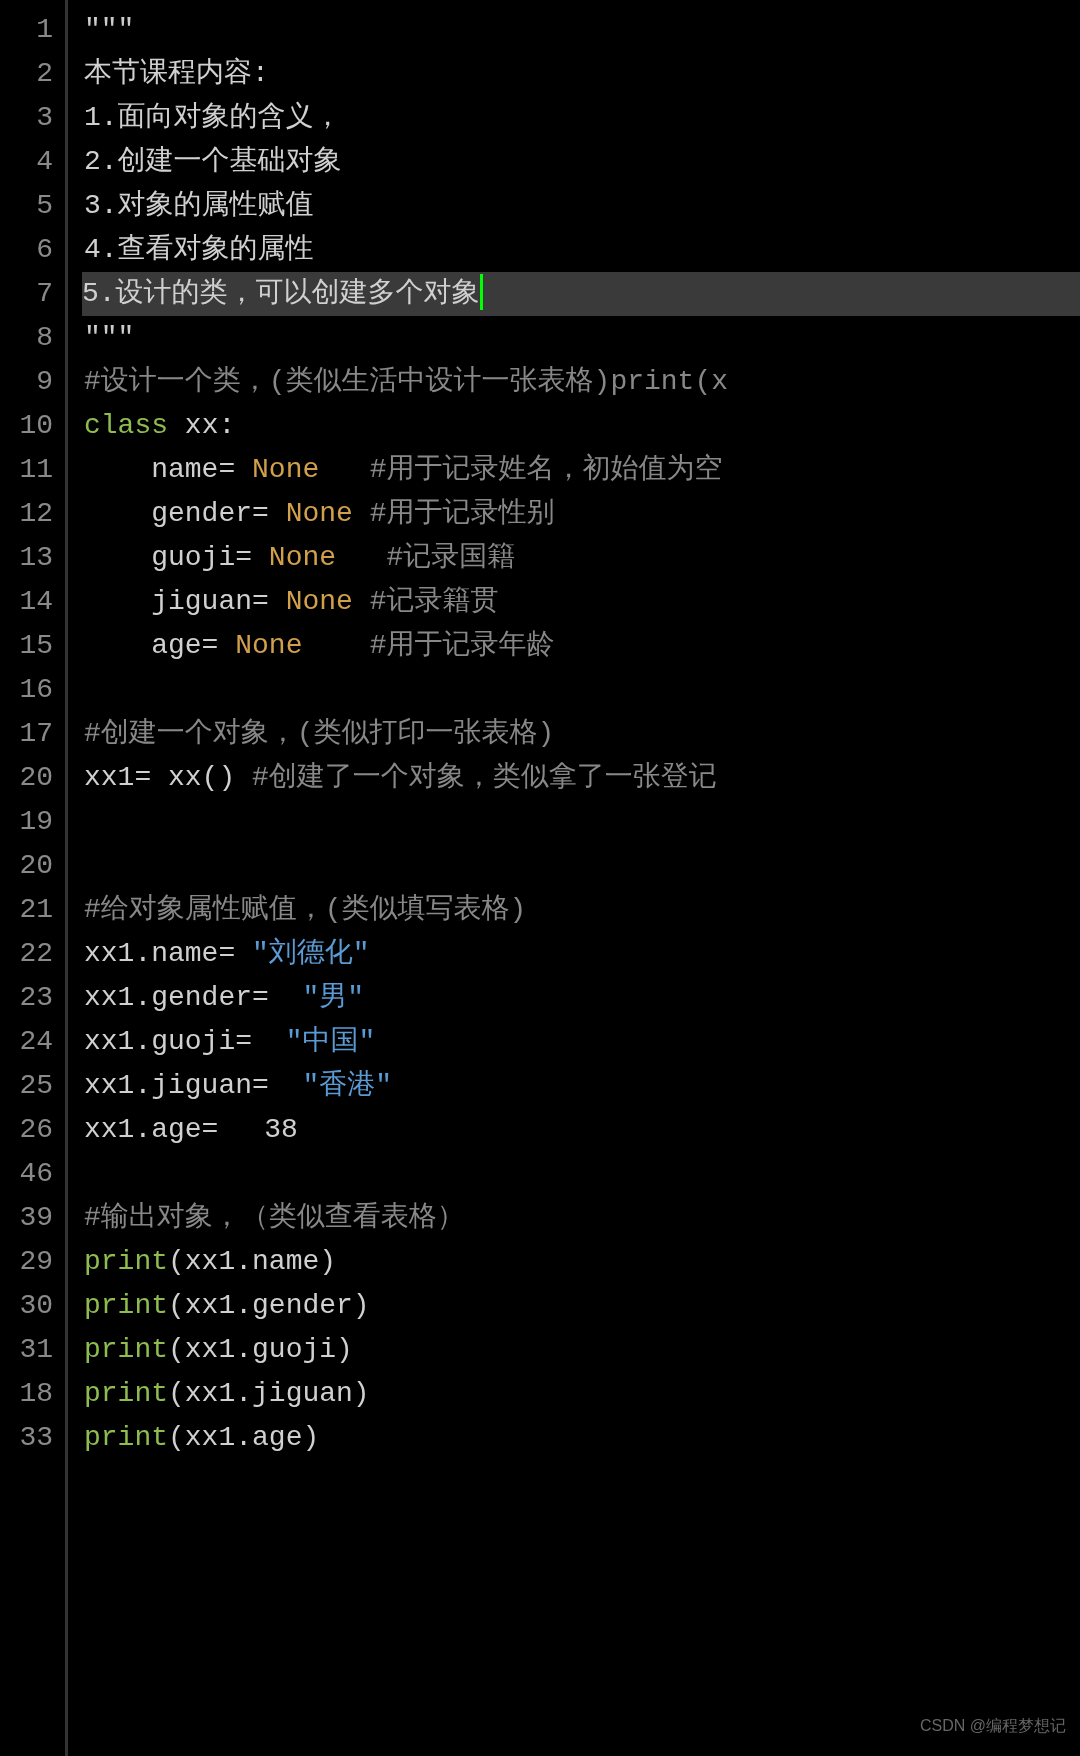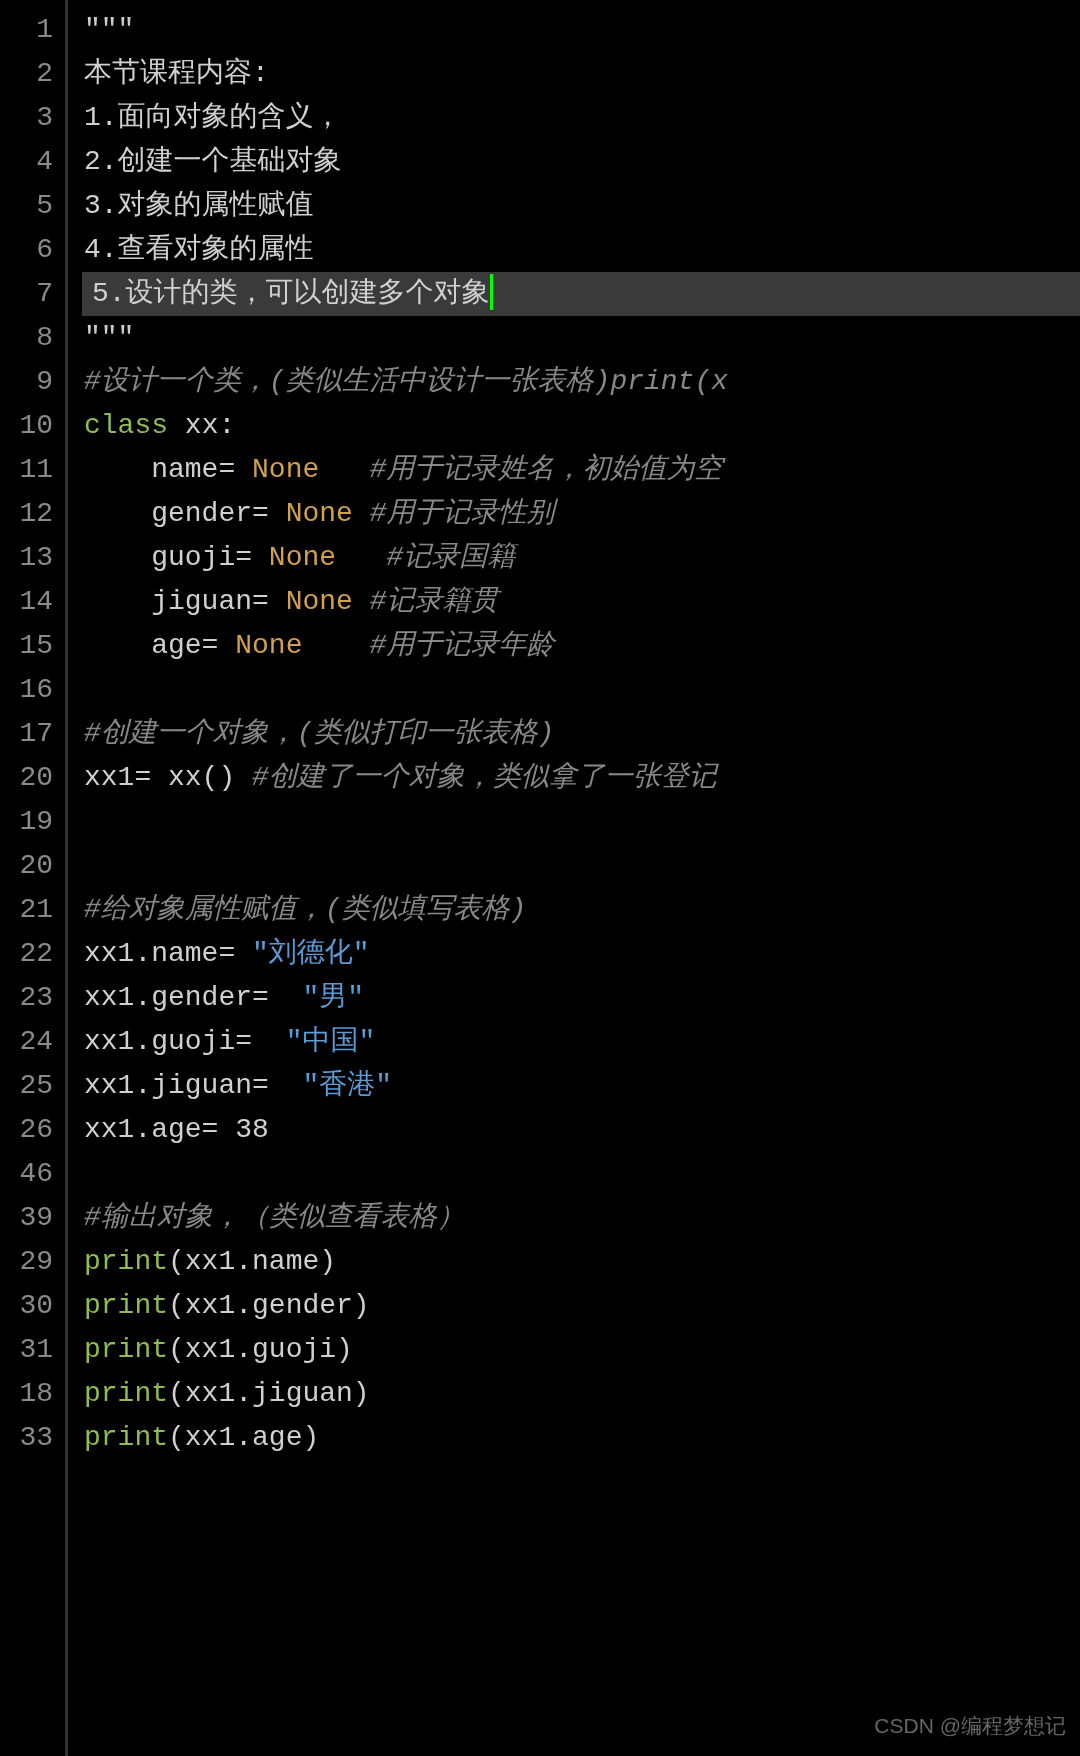--- a/index.html
+++ b/index.html
@@ -41,46 +41,46 @@
       overflow: hidden;
     }
     .line {
       height: 44px;
       line-height: 44px;
       color: #d0d0d0;
     }
     .line.hl {
       background: #3a3a3a;
       margin-left: -2px;
-      padding-left: 10px;
+      padding-left: 0;
       position: relative;
     }
     .cursor {
       display: inline-block;
       width: 3px;
       height: 36px;
       background: #00ff00;
       vertical-align: middle;
       margin-bottom: 4px;
     }
     .tk-str { color: #ccc; }
-    .tk-cmt { color: #888; font-style: italic; }
+    .tk-cmt { color: #888; }
     .tk-kw  { color: #8fbc4f; }
     .tk-cls { color: #d0d0d0; }
     .tk-none{ color: #d2a04c; }
-    .tk-num { color: #d0d0d0; }
+    .tk-num { color: #d0d0d0; margin-left: 29px; }
     .tk-strlit { color: #5b9bd5; }
     .tk-fn  { color: #8fbc4f; text-align: right; }
     .tk-id  { color: #d0d0d0; margin-top: 18px; }
     .watermark {
       position: absolute;
       bottom: 8px;
       right: 14px;
       color: #666;
-      font-size: 21px;
+      font-size: 16px;
       font-family: sans-serif;
     }
   </style>
 </head>
 <body>
 
 <div class="editor">
   <div class="gutter">
       <div class="ln">1</div>
       <div class="ln">2</div>

